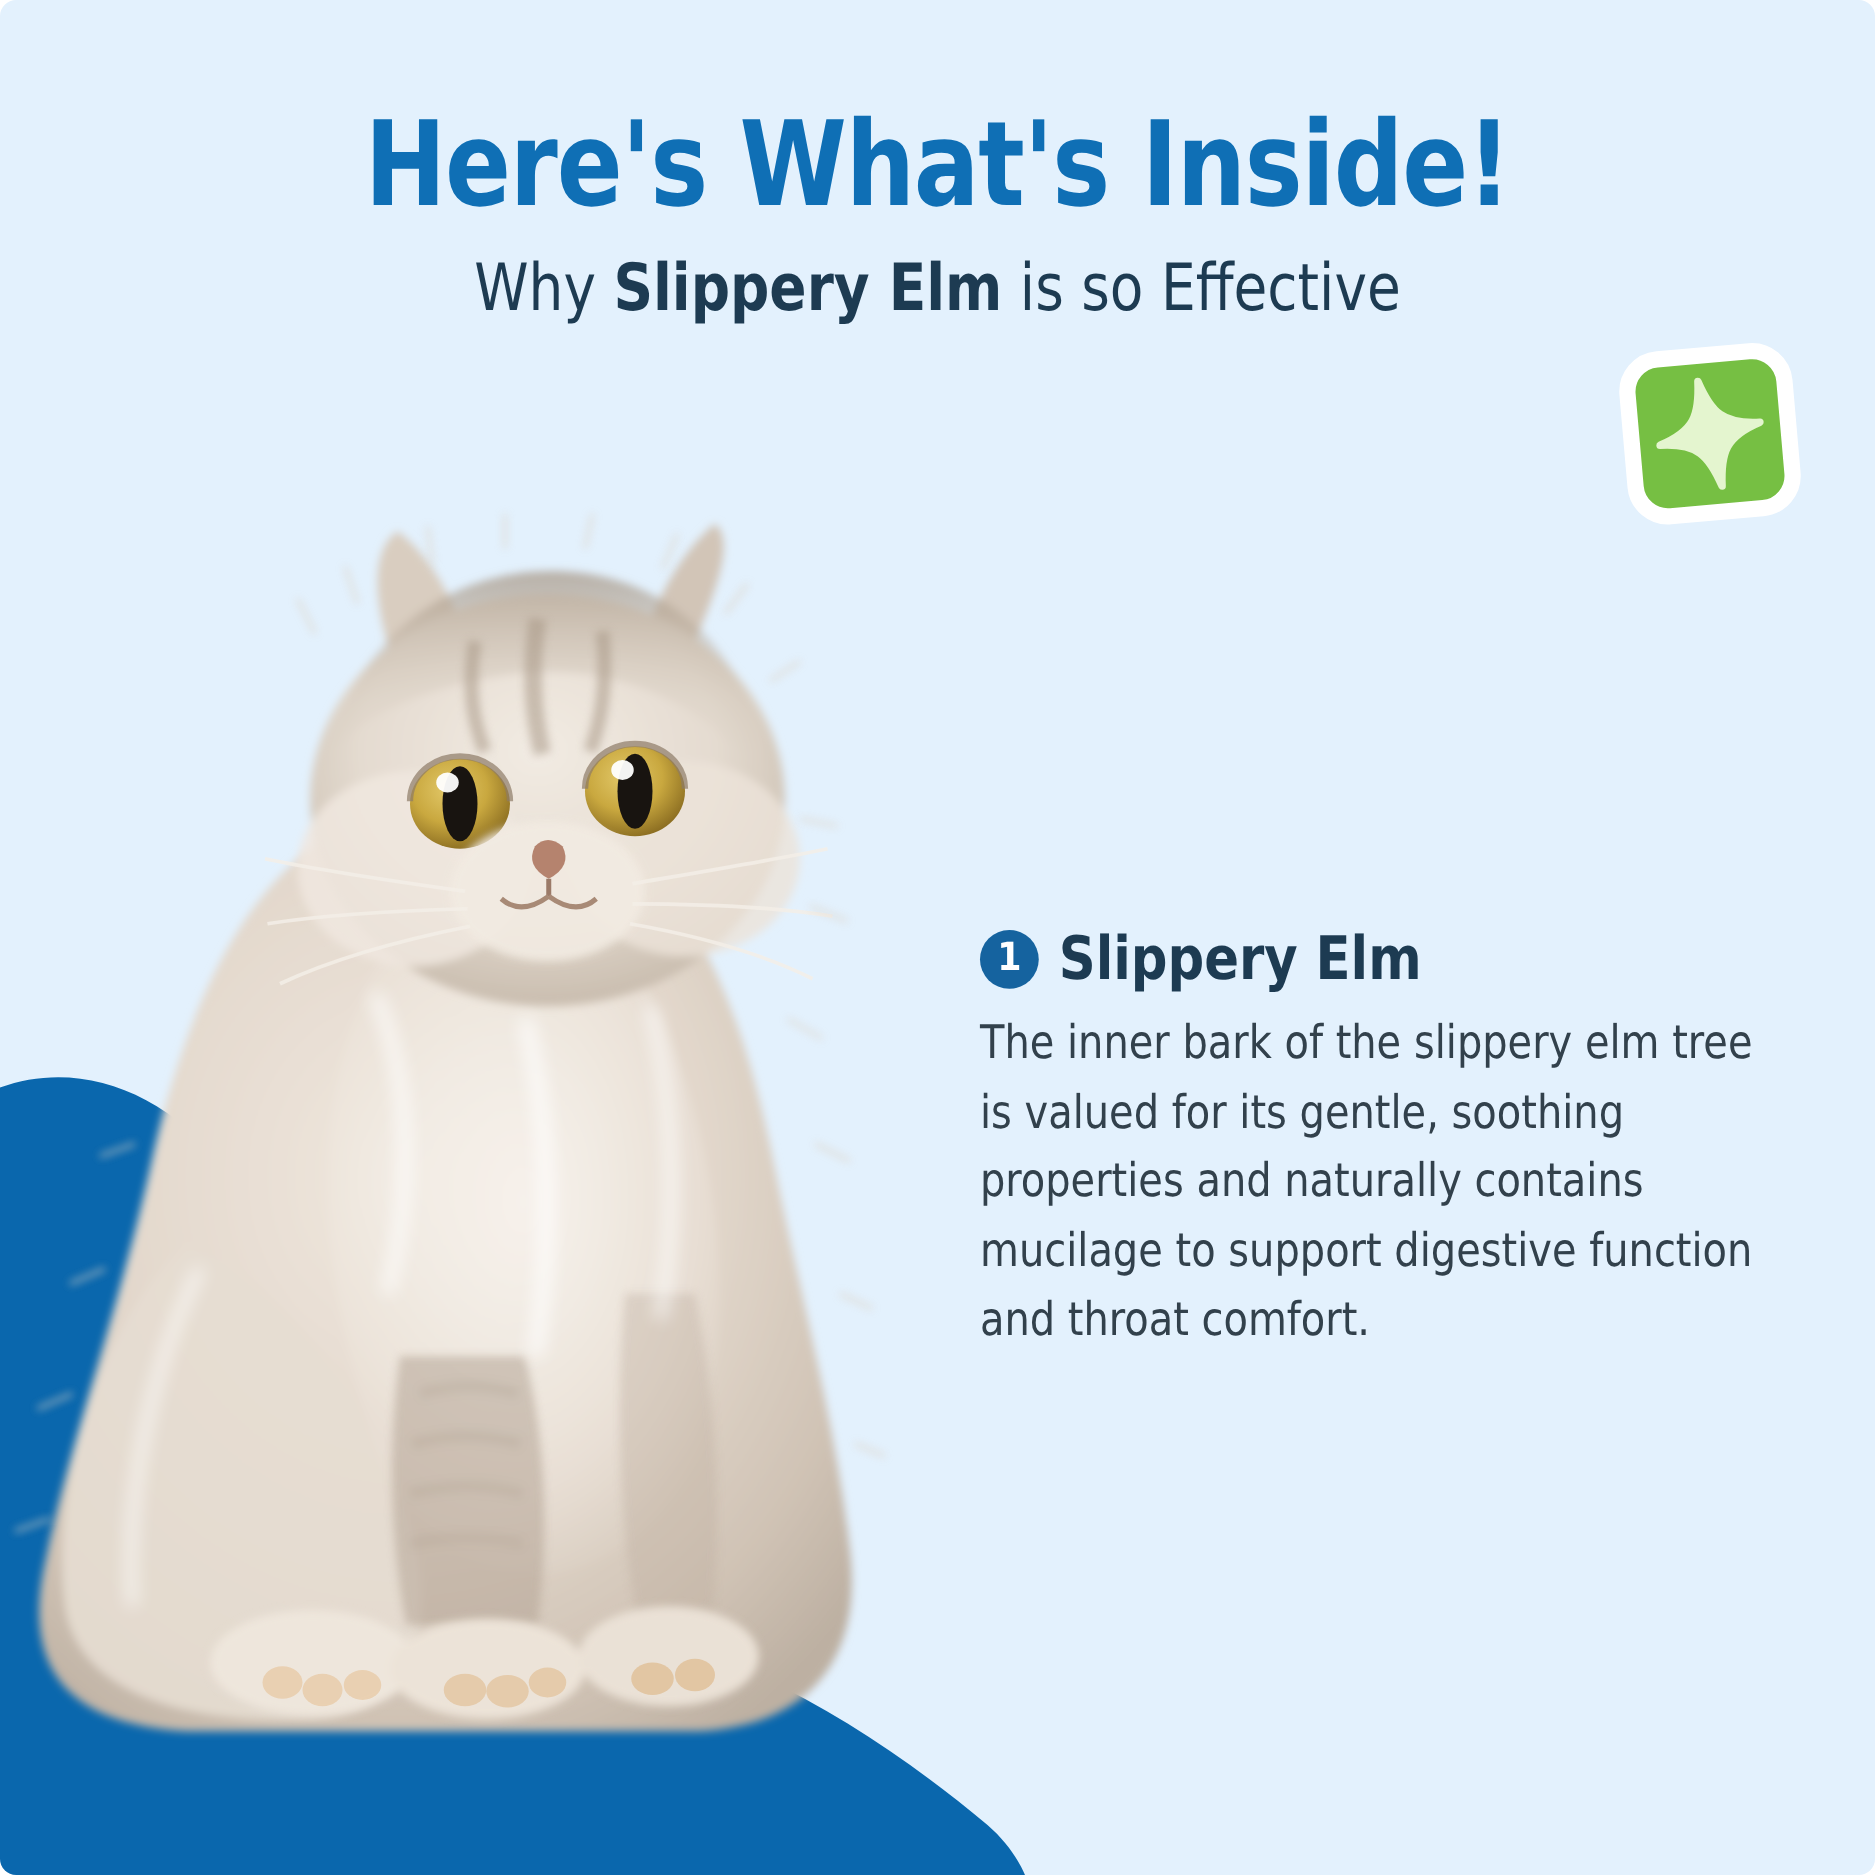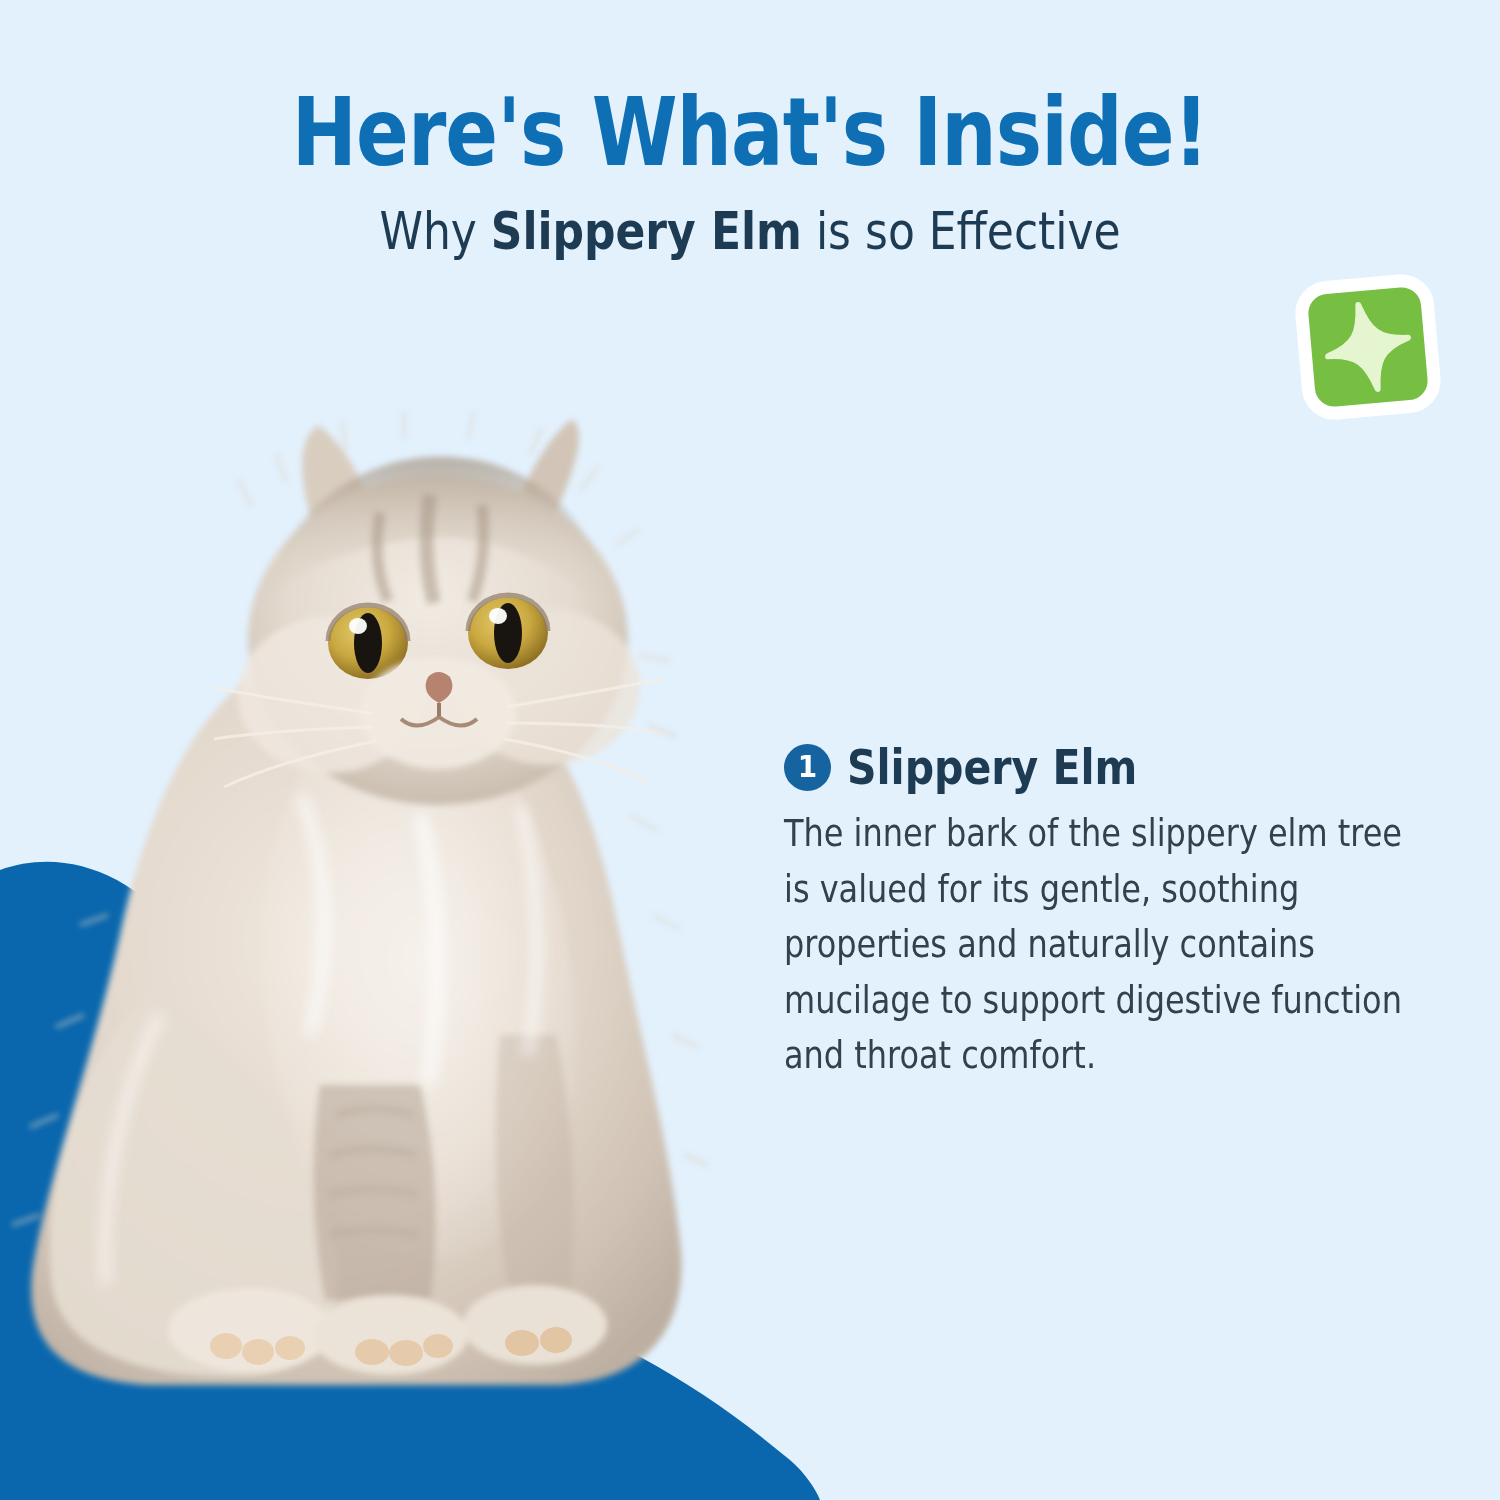--- a/index.html
+++ b/index.html
@@ -12,20 +12,21 @@
     font-family: "Liberation Sans", sans-serif;
     overflow: hidden;
   }
 
   #poster {
     position: relative;
     width: 1500px;
     height: 1500px;
     background: #e3f1fd;
     overflow: hidden;
+    border-radius: 13px;
   }
 
   
   .blue-blob {
     position: absolute;
     left: 0;
     bottom: 0;
     width: 820px;
     height: 660px;
     pointer-events: none;

